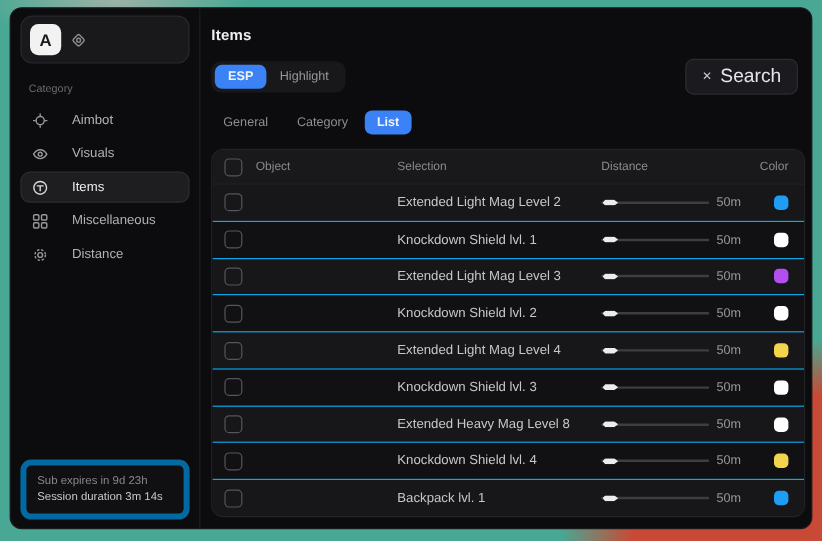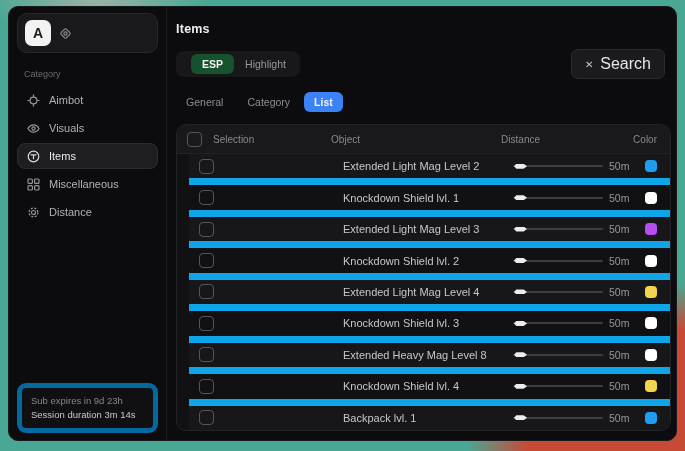--- a/index.html
+++ b/index.html
@@ -20,52 +20,52 @@
 
   
   .sidebar { width:170px; border-right:1px solid #1d1d20; padding:6px 8px 7px 8px; display:flex; flex-direction:column; }
   .brand { background:#19191c; border:1px solid #29292c; border-radius:10px; padding:6px 7px; display:flex; align-items:center; gap:8px; }
   .logo { width:26px; height:26px; background:#f2f2f2; color:#18181a; border-radius:7px; display:flex; align-items:center; justify-content:center; font-weight:bold; font-size:14px; flex:none; }
   .brand-text { flex:1; min-width:0; }
   .brand-title { font-size:11px; font-weight:bold; color:#f0f0f0; line-height:1.25; }
   .brand-sub { font-size:9px; color:#8d8d90; line-height:1.25; }
   .pin { color:#8d8d90; flex:none; display:flex; }
   .cat-label { font-size:9px; color:#6b6b6f; margin:16px 0 8px 7px; }
-  .nav-item { height:26px; margin-bottom:2px; display:flex; align-items:center; gap:9px; padding:0 8px; border-radius:8px; border:1px solid transparent; font-size:11px; color:#b2b2b5; cursor:pointer; }
+  .nav-item { height:26px; margin-bottom:2px; display:flex; align-items:center; gap:20px; padding:0 8px; border-radius:8px; border:1px solid transparent; font-size:11px; color:#b2b2b5; cursor:pointer; }
   .nav-item .nico { width:14px; display:flex; justify-content:center; color:#97979b; flex:none; }
   .nav-item.active { background:#1e1e21; border-color:#2d2d31; color:#ececee; }
   .nav-item.active .nico { color:#d8d8da; }
   .side-spacer { flex:1; }
   .side-footer { border:5px solid #0369a1; background:#101013; border-radius:9px; padding:6px 9px; }
   .sf1 { font-size:9.5px; color:#87878b; line-height:1.5; }
   .sf2 { font-size:9.5px; color:#c9c9cc; line-height:1.5; }
 
   
   .main { flex:1; padding:15px 5px 9px 9px; display:flex; flex-direction:column; }
   .page-title { font-size:12.5px; font-weight:bold; color:#efefef; letter-spacing:.2px; margin-bottom:13px; }
   .toolbar { display:flex; align-items:center; justify-content:space-between; }
   .seg-group { background:#18181b; border-radius:8px; padding:3px; display:flex; align-items:center; }
   .seg { font-size:10.5px; color:#98989c; padding:4px 11px; border-radius:6px; cursor:pointer; }
-  .seg.active { background:#14532d; color:#f2f2f2; font-weight:bold;margin-left:12px; }
+  .seg.active { background:#3b82f6; color:#f2f2f2; font-weight:bold; }
   .search-btn { display:flex; align-items:center; gap:7px; background:#1b1b1f; border:1px solid #2c2c30; border-radius:7px; padding:5px 13px; cursor:pointer; margin-right:6px; }
   .search-x { font-size:10px; color:#c9c9cc; }
   .search-label { font-size:16px; font-weight:normal; color:#e6e6e8; }
   .view-tabs { display:flex; align-items:center; gap:4px; margin:13px 0 12px 0; }
   .vtab { font-size:10.5px; color:#8e8e92; padding:4px 10px; border-radius:6px; cursor:pointer; }
   .vtab.active { background:#3b82f6; color:#f2f2f2; font-weight:bold; }
 
   
   .table { flex:1; border:1px solid #232327; border-radius:10px; background:#111114; overflow:hidden; display:flex; flex-direction:column; }
   .trow { display:grid; grid-template-columns:26px 118px 170px 96px 36px 1fr; align-items:center; padding:0 10px; }
   .thead { height:29px; background:#19191c; border-bottom:1px solid #232327; color:#8a8a8e; font-size:10px; flex:none; }
-  .tbody { flex:1; display:flex; flex-direction:column;align-items:flex-end; }
+  .tbody { flex:1; display:flex; flex-direction:column; }
   .tbody .trow { flex:1; }
   .tbody .trow:nth-child(odd) { background:#17171a; }
   .tbody .trow:nth-child(even) { background:#111114; }
-  .tbody .trow + .trow { border-top:7px solid #0ea5e9; }
+  .tbody .trow + .trow { border-top:1px solid #0ea5e9; }
   .cbx { width:15px; height:15px; border:1.5px solid #56565a; border-radius:4px; background:transparent; cursor:pointer; }
   .obj { font-size:11px; color:#c7c7ca; white-space:nowrap; overflow:hidden; }
   .slider { position:relative; width:90px; height:14px; cursor:pointer; }
   .slider .track { position:absolute; left:0; right:0; top:6px; height:2px; background:#3e3e42; border-radius:1px; }
   .slider .thumb { position:absolute; left:1px; top:4.5px; width:13px; height:5px; background:#ececec;
                    clip-path:polygon(0 50%, 18% 0, 74% 0, 100% 50%, 74% 100%, 18% 100%); }
   .dist { font-size:10.5px; color:#97979b; }
   .color-cell { display:flex; justify-content:flex-end; padding-right:3px; }
   .swatch { width:12px; height:12px; border-radius:4px; cursor:pointer; }
   .th-color { text-align:left; padding-right:3px; }
@@ -175,22 +175,22 @@
       <div class="vtab">General</div>
       <div class="vtab">Category</div>
       <div class="vtab active">List</div>
     </div>
 
     <div class="table">
       <div class="trow thead">
         <div>
             <div class="cbx"></div>
           </div>
+        <div>Object</div>
         <div>Selection</div>
-        <div>Object</div>
         <div>Distance</div>
         <div></div>
         <div class="th-color">Color</div>
       </div>
 
       <div class="tbody">
 
         <div class="trow">
           <div>
               <div class="cbx"></div>

